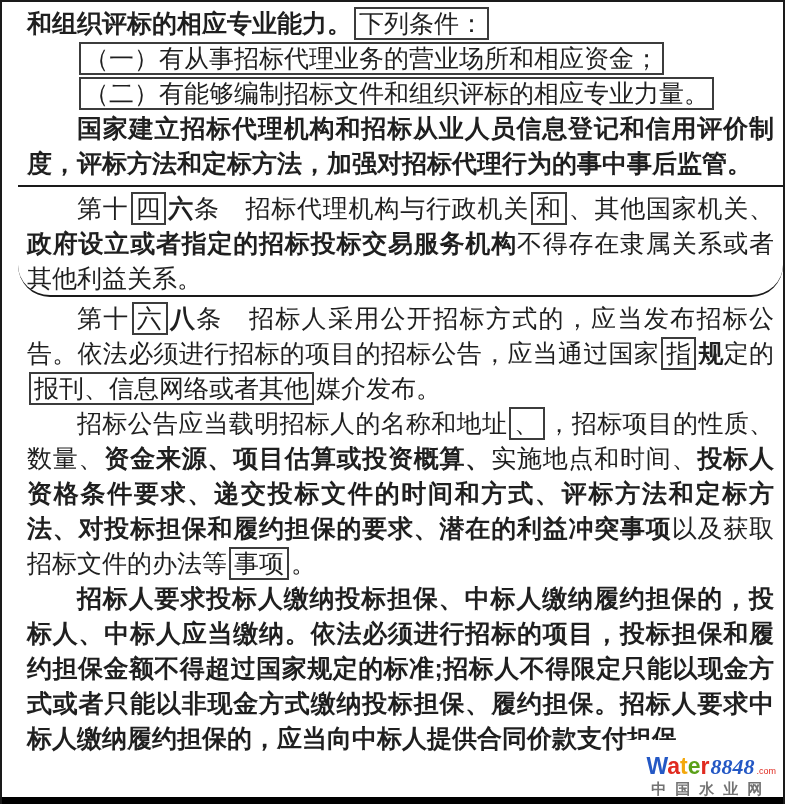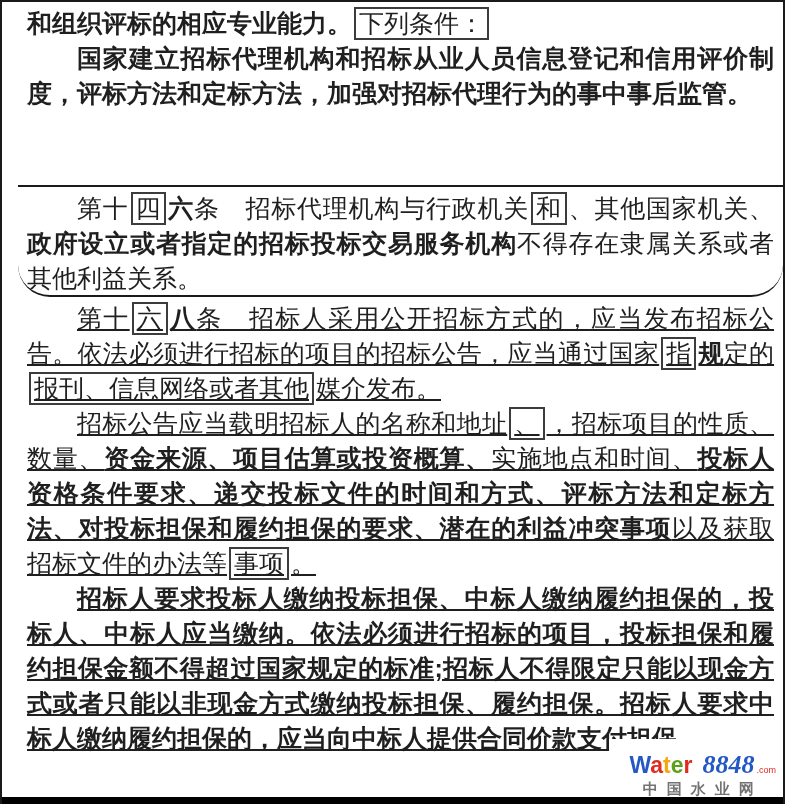--- a/index.html
+++ b/index.html
@@ -20,21 +20,21 @@
     padding:4px 9px 0 9px;
     overflow:hidden;
     border-bottom:2px solid #1a1a1a;
     font-size:25px;
     line-height:35px;
     text-align:justify;
   }
   .row-1{height:185px;}
   .row-2{height:110px;border-radius:32px;}
   .row-3{height:76px;}
-  .row-4{flex:1;border-bottom:none;text-decoration:underline;}
+  .row-4{flex:1;border-bottom:none;}
   .para{margin:0;text-indent:2em;}
   .para.no-indent{text-indent:0;}
   .run-regular{font-family:"Liberation Serif","DejaVu Serif",serif;}
   .run-bold{
     font-family:"Liberation Sans","DejaVu Sans",sans-serif;
     font-weight:700;
   }
   .run-boxed{
     font-family:"Liberation Serif","DejaVu Serif",serif;
     border:2px solid #3c3c3c;
@@ -54,39 +54,41 @@
     line-height:1;
     text-align:center;
   }
   .brand{display:flex;align-items:baseline;justify-content:flex-end;}
   .brand-letters span{
     font-family:"Liberation Sans","DejaVu Sans",sans-serif;
     font-size:23px;font-weight:800;
   }
   .brand-num{
     font-family:"Liberation Serif","DejaVu Serif",serif;
-    font-style:italic;font-size:26px;font-weight:700;margin-left:10px;
+    font-style:italic;font-size:22px;font-weight:700;margin-left:1px;
   }
   .brand-suffix{
     font-family:"Liberation Sans","DejaVu Sans",sans-serif;
     font-size:9px;font-weight:400;margin-left:2px;margin-top:27px;
   }
   .wm-subtitle{
     font-family:"Liberation Sans","DejaVu Sans",sans-serif;
     font-size:15px;font-weight:700;
     letter-spacing:9px;margin-top:3px;white-space:nowrap;
   }
 </style>
 </head>
 <body>
 
 <div class="page">
   <div class="rows">
       <div class="row row-1">
         <p class="para no-indent"><span class="run run-bold">和组织评标的相应专业能力。</span><span class="run run-boxed">下列条件：</span></p>
+        <p class="para"><span class="run run-boxed">（一）有从事招标代理业务的营业场所和相应资金；</span></p>
+        <p class="para"><span class="run run-boxed">（二）有能够编制招标文件和组织评标的相应专业力量。</span></p>
         <p class="para"><span class="run run-bold">国家建立招标代理机构和招标从业人员信息登记和信用评价制度，评标方法和定标方法，加强对招标代理行为的事中事后监管。</span></p>
       </div>
       <div class="row row-2">
         <p class="para"><span class="run run-regular">第十</span><span class="run run-boxed">四</span><span class="run run-bold">六</span><span class="run run-regular">条　招标代理机构与行政机关</span><span class="run run-boxed">和</span><span class="run run-regular">、其他国家机关、</span><span class="run run-bold">政府设立或者指定的招标投标交易服务机构</span><span class="run run-regular">不得存在隶属关系或者其他利益关系。</span></p>
       </div>
       <div class="row row-4">
         <p class="para"><span class="run run-regular">第十</span><span class="run run-boxed">六</span><span class="run run-bold">八</span><span class="run run-regular">条　招标人采用公开招标方式的，应当发布招标公告。依法必须进行招标的项目的招标公告，应当通过国家</span><span class="run run-boxed">指</span><span class="run run-bold">规</span><span class="run run-regular">定的</span><span class="run run-boxed">报刊、信息网络或者其他</span><span class="run run-regular">媒介发布。</span></p>
         <p class="para"><span class="run run-regular">招标公告应当载明招标人的名称和地址</span><span class="run run-boxed">、</span><span class="run run-regular">，招标项目的性质、数量、</span><span class="run run-bold">资金来源、项目估算或投资概算、</span><span class="run run-regular">实施地点和时间、</span><span class="run run-bold">投标人资格条件要求、递交投标文件的时间和方式、评标方法和定标方法、对投标担保和履约担保的要求、潜在的利益冲突事项</span><span class="run run-regular">以及获取招标文件的办法等</span><span class="run run-boxed">事项</span><span class="run run-regular">。</span></p>
         <p class="para"><span class="run run-bold">招标人要求投标人缴纳投标担保、中标人缴纳履约担保的，投标人、中标人应当缴纳。依法必须进行招标的项目，投标担保和履约担保金额不得超过国家规定的标准;招标人不得限定只能以现金方式或者只能以非现金方式缴纳投标担保、履约担保。招标人要求中标人缴纳履约担保的，应当向中标人提供合同价款支付担保。</span></p>
       </div>

